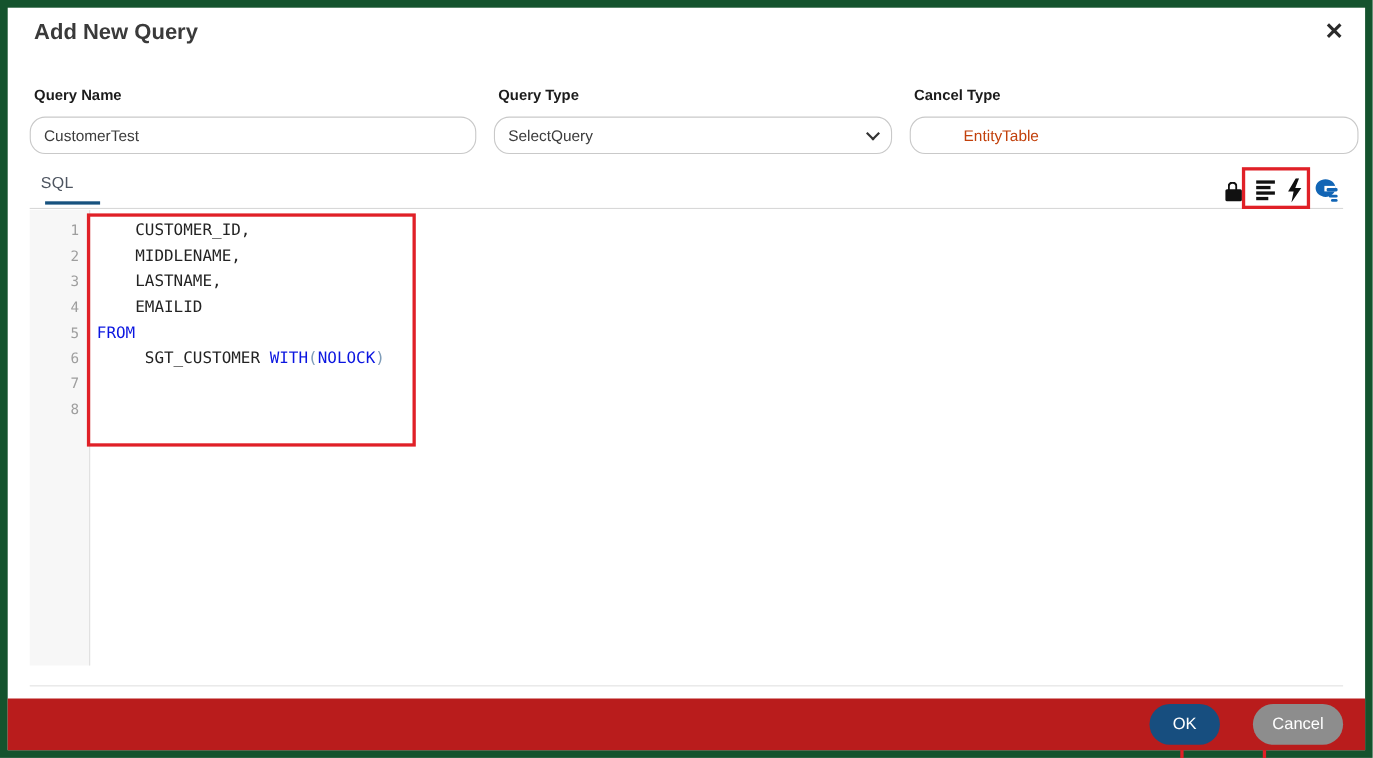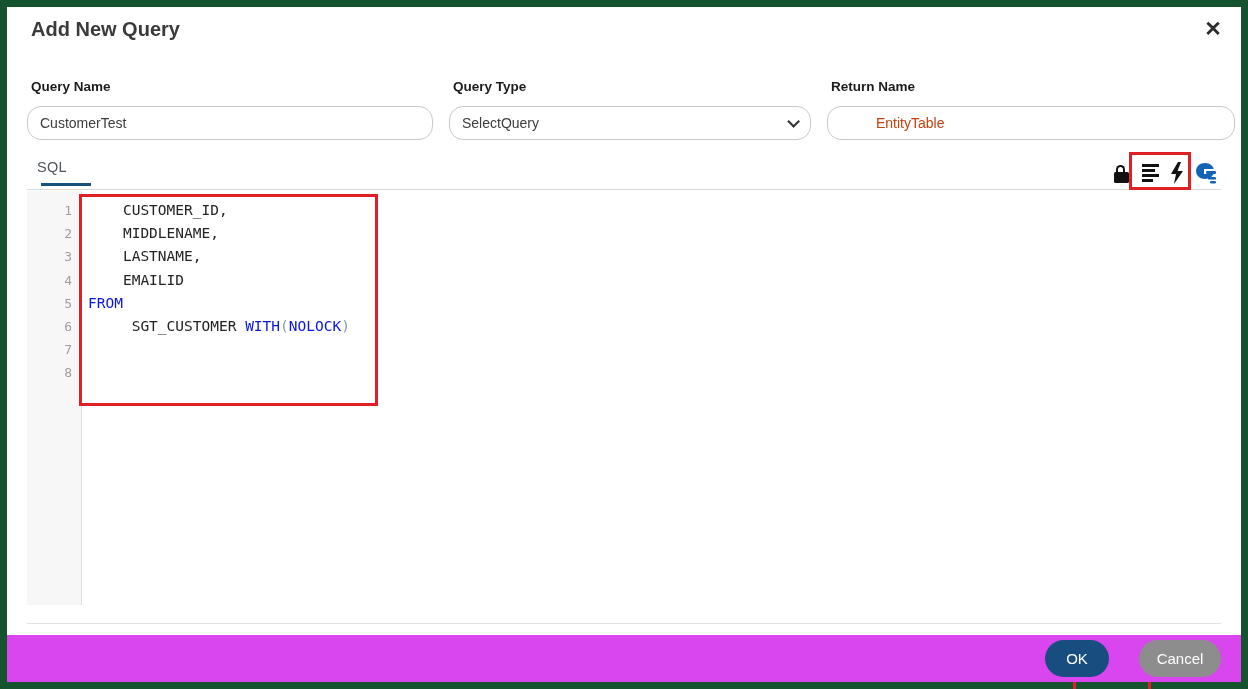--- a/index.html
+++ b/index.html
@@ -123,21 +123,21 @@
   .ann-icons { left: 1122px; top: 145px; width: 62px; height: 38px; }
   .ann-ok { left: 1066px; top: 643px; width: 78px; height: 43px; }
 
   
   .footer-divider {
     position: absolute; left: 20px; right: 20px; top: 616px;
     height: 1px; background: #e2e2e2;
   }
   .footer {
     position: absolute; left: 0; right: 0; bottom: 0; height: 47px;
-    background: #d946ef;
+    background: #b91c1c;
     display: flex; align-items: center; justify-content: flex-end;
     padding-right: 20px; gap: 16px;
   }
   .btn {
     height: 37px; border: none; border-radius: 19px;
     font-family: "Liberation Sans", sans-serif;
     font-size: 15px; color: #fff; cursor: pointer;
     display: inline-flex; align-items: center; justify-content: center;
   }
   .btn-ok { background: var(--primary, #174e7f); width: 64px; margin-right: 14px; }
@@ -146,21 +146,21 @@
 </head>
 <body>
 
 <div class="dialog">
 
   <div class="dlg-title">Add New Query</div>
   <div class="close-btn">✕</div>
 
   <div class="field-label lbl-qname">Query Name</div>
   <div class="field-label lbl-qtype">Query Type</div>
-  <div class="field-label lbl-rtype">Return Name</div>
+  <div class="field-label lbl-rtype">Cancel Type</div>
 
   <div class="field-box box-qname">
     <span>CustomerTest</span>
   </div>
 
   <div class="field-box box-qtype">
     <span>SelectQuery</span>
     <span class="chevron"></span>
   </div>
 

